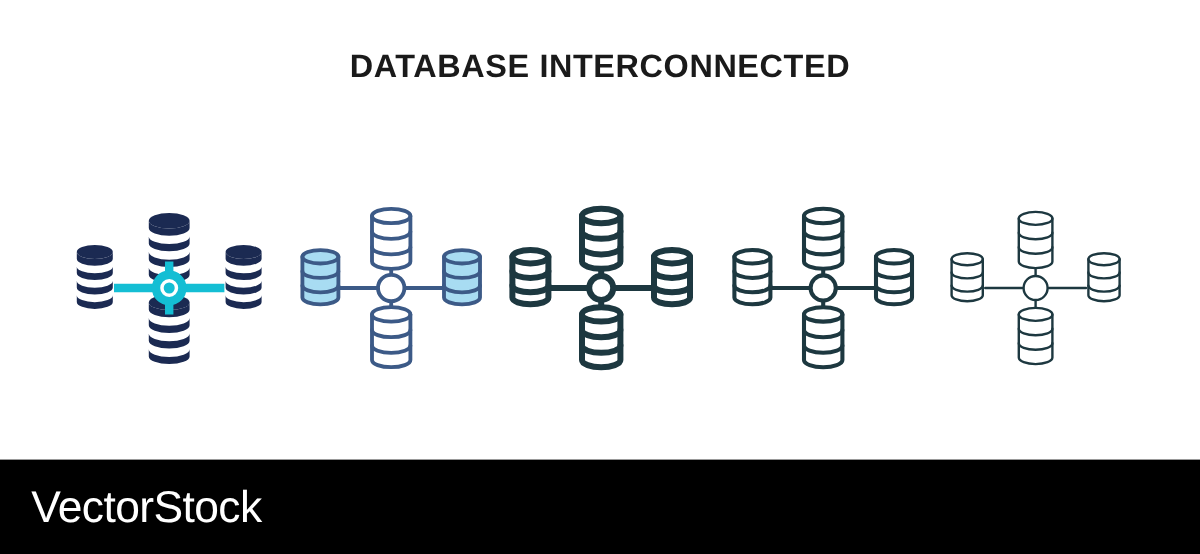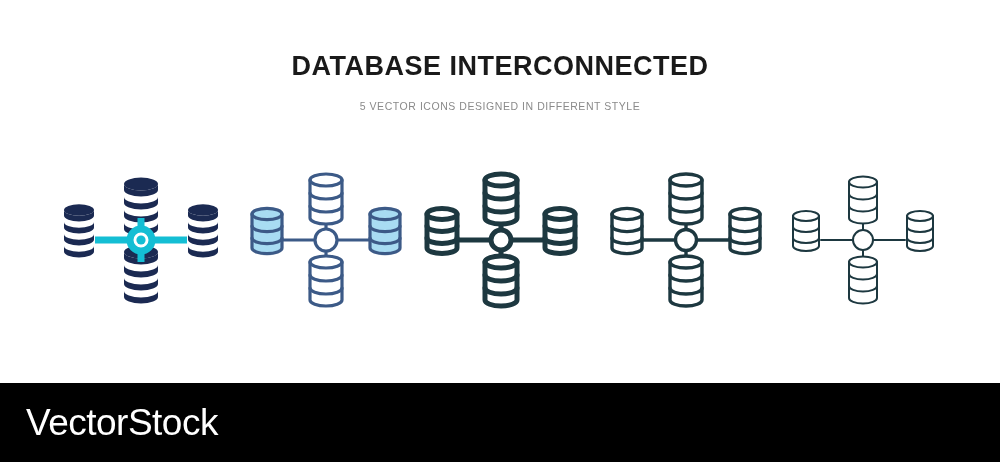--- a/index.html
+++ b/index.html
@@ -25,21 +25,21 @@
   
   .header {
     position: absolute;
     top: 0;
     left: 0;
     width: 1000px;
     text-align: center;
   }
   .page-title {
     margin: 0;
-    padding-top: 52px;
+    padding-top: 41px;
     font-family: "Liberation Sans", sans-serif;
     font-size: 27px;
     font-weight: bold;
     letter-spacing: 0.5px;
     color: #1a1a1a;
     line-height: 1.1;
   }
   .page-subtitle {
     margin: 0;
     padding-top: 19px;
@@ -110,21 +110,20 @@
     white-space: nowrap;
   }
 </style>
 </head>
 <body>
 
 <div id="page">
 
   <div class="header">
     <h1 class="page-title">DATABASE INTERCONNECTED</h1>
-    <div class="page-subtitle">5 VECTOR ICONS DESIGNED IN DIFFERENT STYLE</div>
   </div>
 
   <div class="icon-row">
 
     <div class="icon-cell cell-1">
       <svg viewBox="0 0 180 175" xmlns="http://www.w3.org/2000/svg">
         <g fill="#1b2a52">
 
           <g>
             <ellipse cx="90" cy="32" rx="17" ry="6.4"></ellipse>

